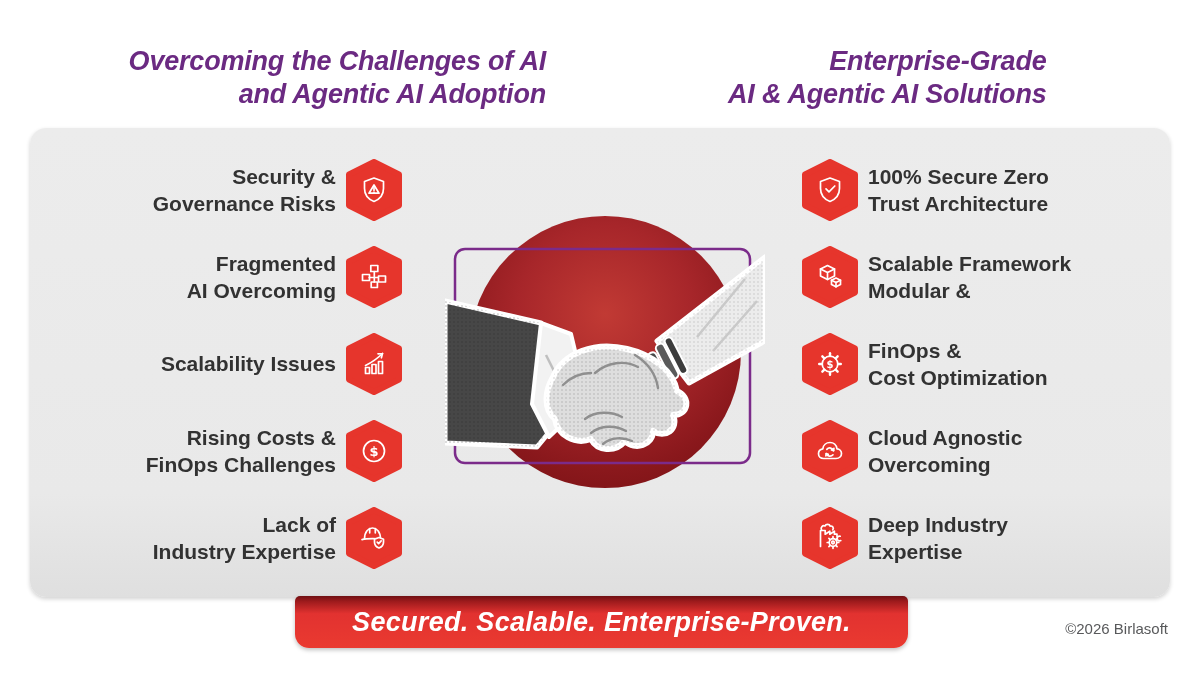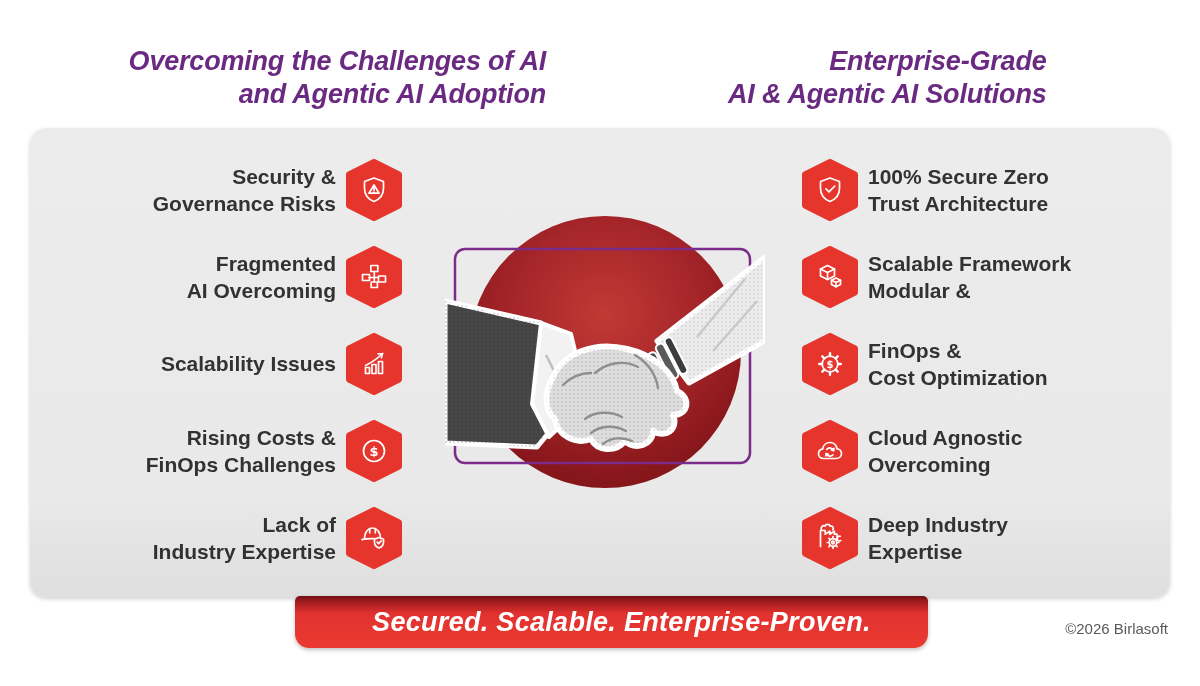--- a/index.html
+++ b/index.html
@@ -32,21 +32,20 @@
   .dollar{font-family:"DejaVu Sans",sans-serif;font-weight:bold;fill:#ffffff;stroke:none;text-anchor:middle}
 
   #center-graphic{position:absolute;left:445px;top:205px}
 
   #banner{
     position:absolute;left:295px;top:596px;width:613px;height:52px;
     background:linear-gradient(180deg,#6f1013 0%,#9c1a1c 10%,#e23230 34%,#ea3a30 100%);
     border-radius:5px 5px 14px 14px;
     display:flex;align-items:center;justify-content:center;
     box-shadow:0 2px 4px rgba(0,0,0,.25);
-    padding-left:20px;
   }
   #banner .txt{color:#fff;font-weight:bold;font-style:italic;font-size:27px;letter-spacing:.3px}
 
   #copyright{position:absolute;right:32px;top:620px;font-size:15px;color:#58595b}
 </style>
 </head>
 <body>
 
 <div class="hdr" id="left-header">
   <span>Overcoming the Challenges</span>

